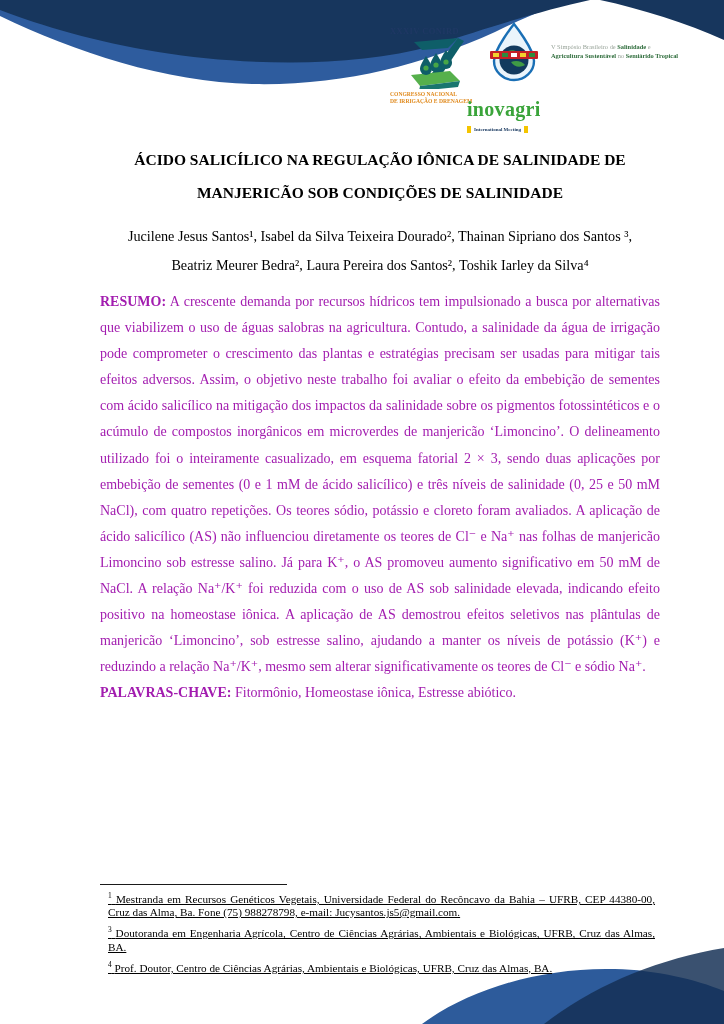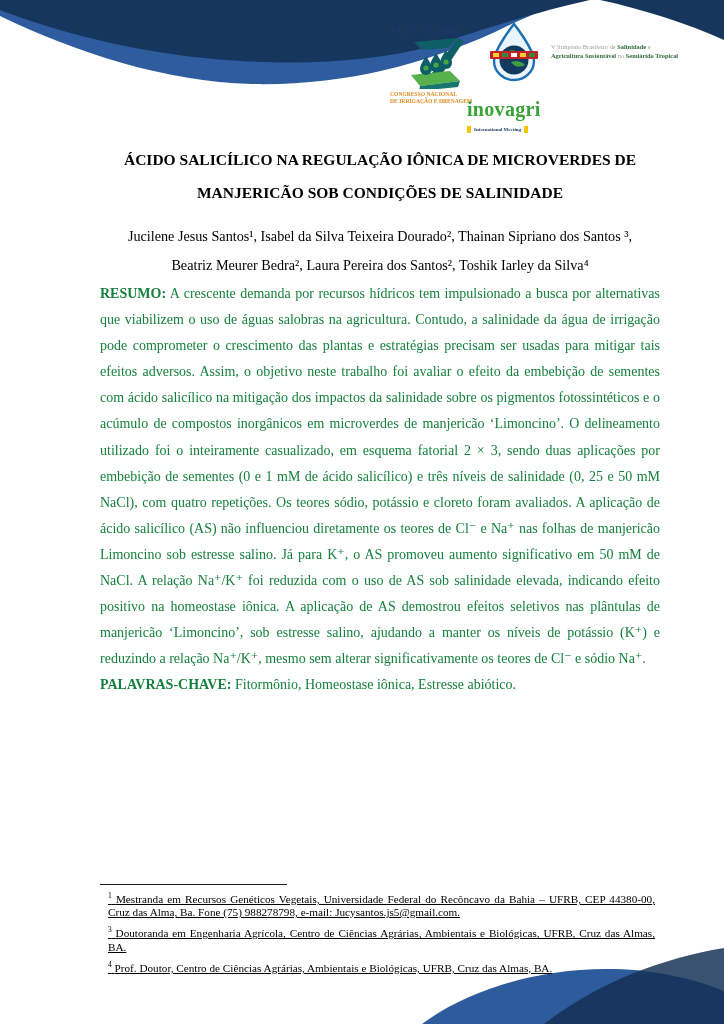--- a/index.html
+++ b/index.html
@@ -26,22 +26,22 @@
   .vsbs-main{font-size:31px;font-weight:bold;color:#2e6b3c;letter-spacing:-1px;}
   .vsbs-accent{font-size:29px;font-weight:bold;color:#c9d32f;letter-spacing:-.5px;}
   .vsbs-sub{font-size:6.4px;line-height:8.5px;color:#9aa59b;margin-top:3px;}
   .vsbs-sub b{color:#2f6d3c;}
 
   
   .title-block{position:absolute;left:100px;width:560px;top:143px;z-index:3;
     text-align:center;font-weight:bold;font-size:15.5px;line-height:33px;color:#000;}
   .authors-block{position:absolute;left:100px;width:560px;top:222px;z-index:3;
     text-align:center;font-size:14.2px;line-height:29px;color:#000;}
-  .abstract-block{position:absolute;left:100px;width:560px;top:281px;z-index:3;
-    font-size:14px;line-height:26.1px;text-align:justify;color:#15803d;}
+  .abstract-block{position:absolute;left:100px;width:560px;top:289px;z-index:3;
+    font-size:14px;line-height:26.1px;text-align:justify;color:#a21caf;}
   .abstract-block p{margin:0;}
   .abstract-block .lbl{font-weight:bold;}
 
   
   .footnotes{position:absolute;left:100px;width:563px;top:884px;z-index:3;color:#000;}
   .fn-rule{width:187px;border-top:1.5px solid #1a1a1a;margin:0 0 5px 0;}
   .footnotes p{margin:8px;font-size:11.2px;line-height:13.2px;text-align:justify;text-decoration:underline;}
   .footnotes sup{font-size:7.5px;line-height:0;}
 </style>
 </head>
@@ -104,21 +104,21 @@
 
     <div class="logo logo-vsbs">
       <div class="vsbs-sub">
         <div><span>V Simpósio Brasileiro de </span><b>Salinidade</b><span> e</span></div>
         <div><b>Agricultura Sustentável</b><span> no </span><b>Semiárido Tropical</b></div>
       </div>
     </div>
   </div>
 
   <div class="title-block">
-    <div>ÁCIDO SALICÍLICO NA REGULAÇÃO IÔNICA DE MICROVERDES DE</div>
+    <div>ÁCIDO SALICÍLICO NA REGULAÇÃO IÔNICA DE SALINIDADE DE</div>
     <div>MANJERICÃO SOB CONDIÇÕES DE SALINIDADE</div>
   </div>
 
   <div class="authors-block">
     <div>Jucilene Jesus Santos¹, Isabel da Silva Teixeira Dourado², Thainan Sipriano dos Santos ³,</div>
     <div>Beatriz Meurer Bedra², Laura Pereira dos Santos², Toshik Iarley da Silva⁴</div>
   </div>
 
   <div class="abstract-block">
     <p><span class="lbl">RESUMO:</span> <span>A crescente demanda por recursos hídricos tem impulsionado a busca por alternativas que viabilizem o uso de águas salobras na agricultura. Contudo, a salinidade da água de irrigação pode comprometer o crescimento das plantas e estratégias precisam ser usadas para mitigar tais efeitos adversos. Assim, o objetivo neste trabalho foi avaliar o efeito da embebição de sementes com ácido salicílico na mitigação dos impactos da salinidade sobre os pigmentos fotossintéticos e o acúmulo de compostos inorgânicos em microverdes de manjericão ‘Limoncino’. O delineamento utilizado foi o inteiramente casualizado, em esquema fatorial 2 × 3, sendo duas aplicações por embebição de sementes (0 e 1 mM de ácido salicílico) e três níveis de salinidade (0, 25 e 50 mM NaCl), com quatro repetições. Os teores sódio, potássio e cloreto foram avaliados. A aplicação de ácido salicílico (AS) não influenciou diretamente os teores de Cl⁻ e Na⁺ nas folhas de manjericão Limoncino sob estresse salino. Já para K⁺, o AS promoveu aumento significativo em 50 mM de NaCl. A relação Na⁺/K⁺ foi reduzida com o uso de AS sob salinidade elevada, indicando efeito positivo na homeostase iônica. A aplicação de AS demostrou efeitos seletivos nas plântulas de manjericão ‘Limoncino’, sob estresse salino, ajudando a manter os níveis de potássio (K⁺) e reduzindo a relação Na⁺/K⁺, mesmo sem alterar significativamente os teores de Cl⁻ e sódio Na⁺.</span></p>

